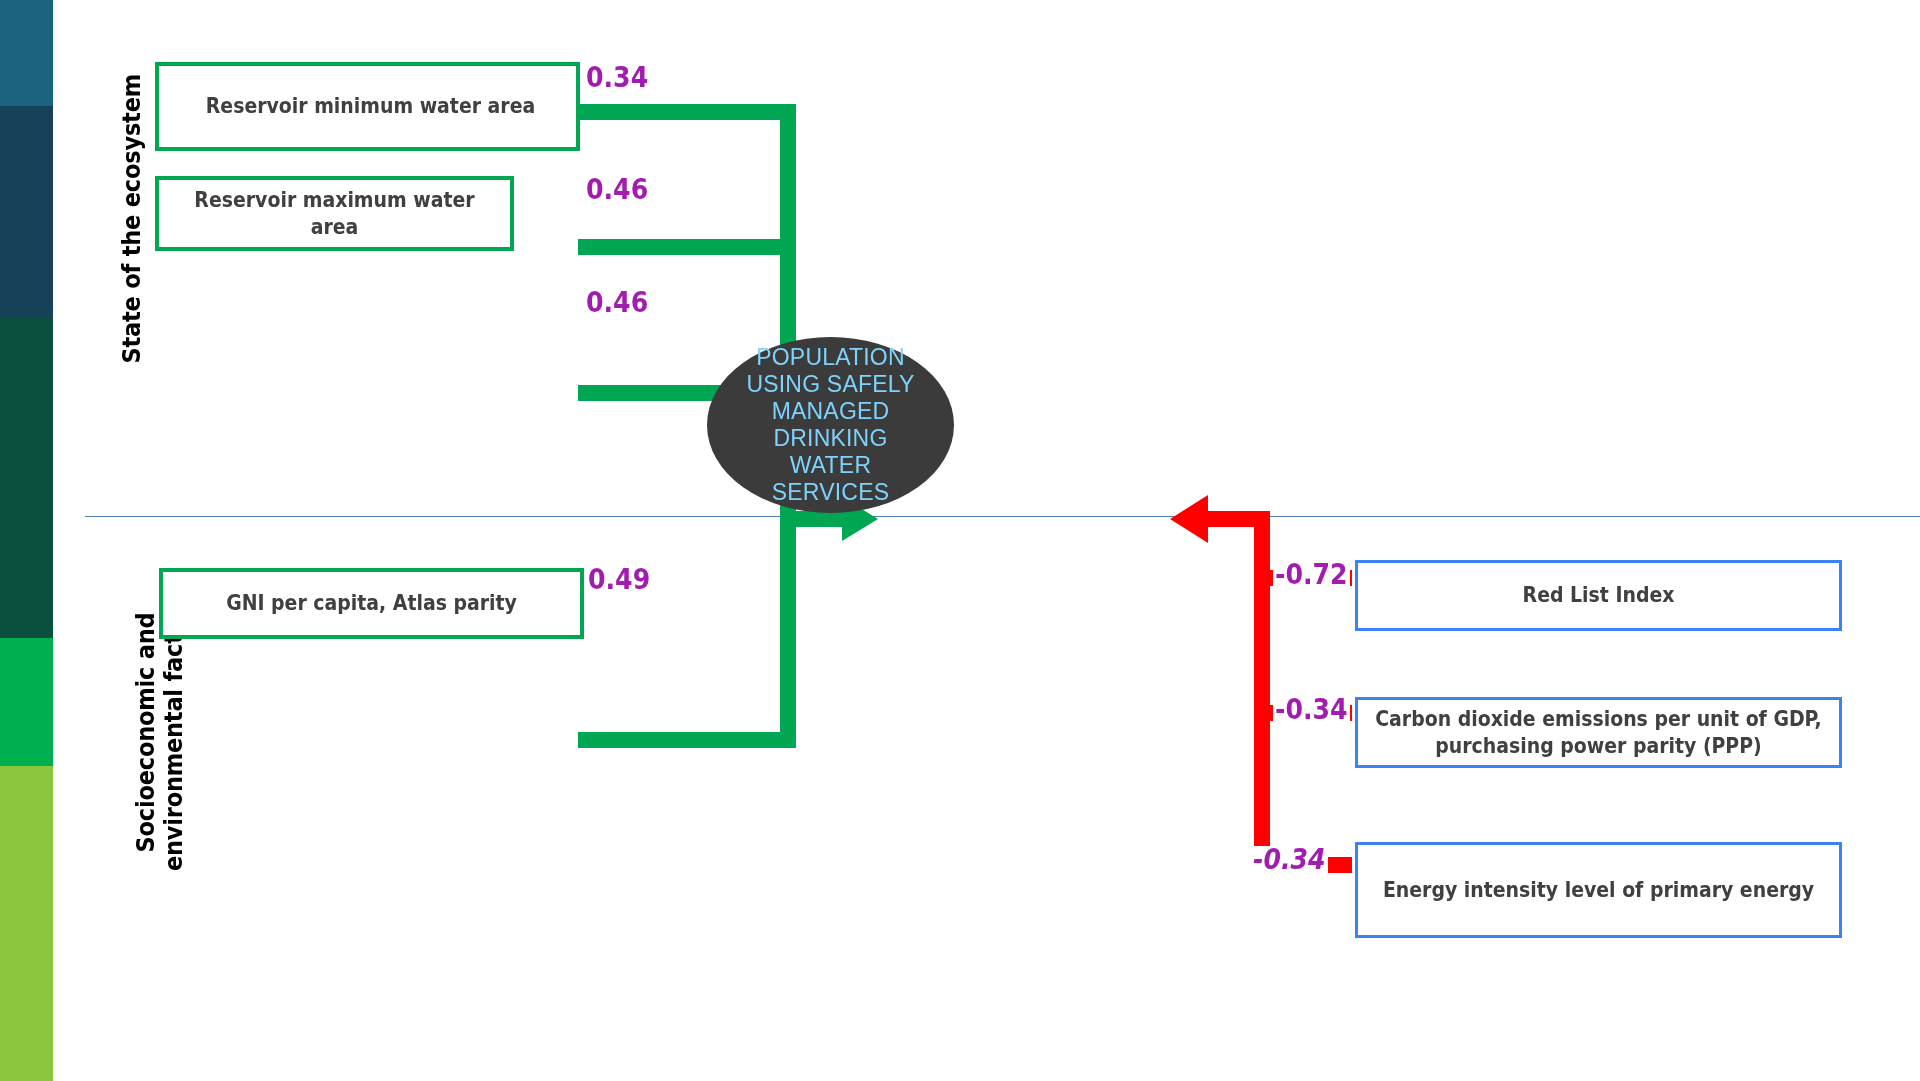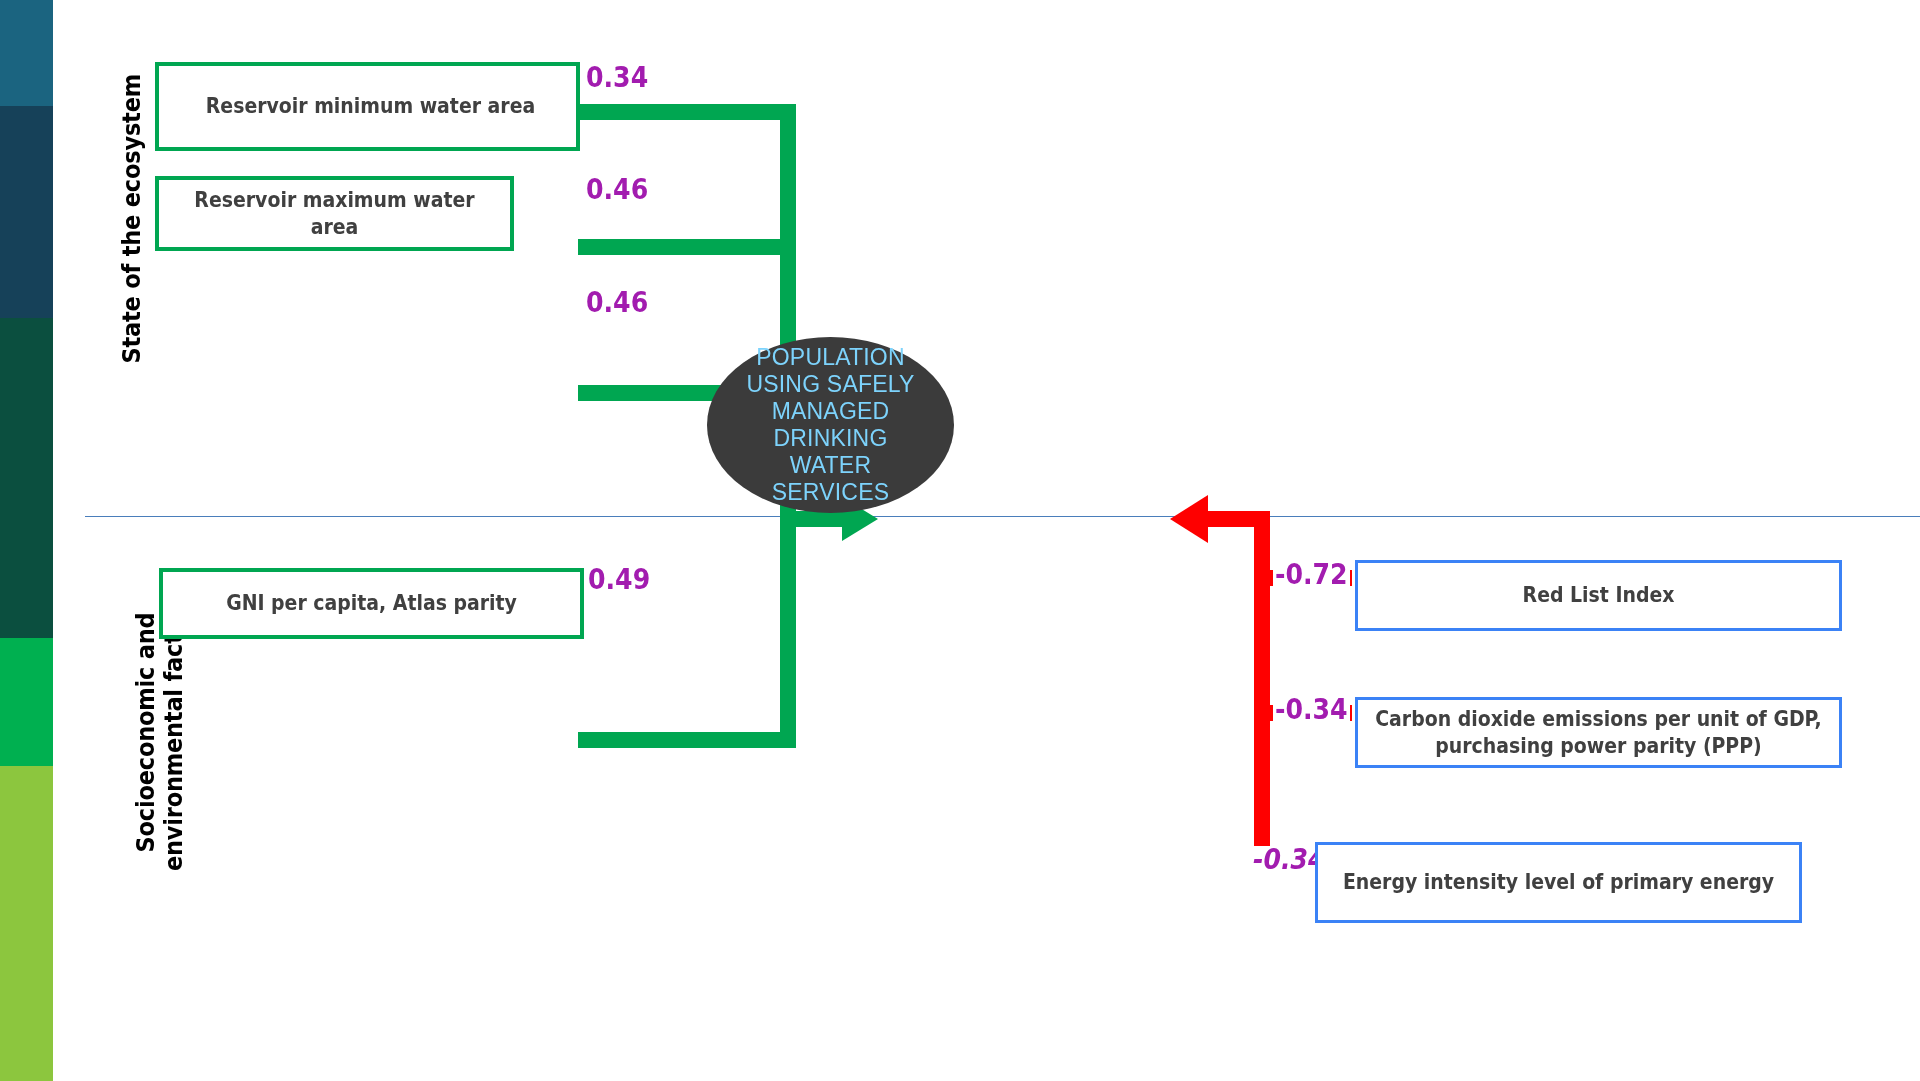--- a/index.html
+++ b/index.html
@@ -183,17 +183,17 @@
   <div class="node neg" style="left:1355px;top:560px;width:487px;height:71px;">
     <span>Red List Index</span>
   </div>
 
   <div class="value" style="left:1273px;top:696px;">-0.34</div>
   <div class="node neg" style="left:1355px;top:697px;width:487px;height:71px;">
     <span>Carbon dioxide emissions per unit of GDP, purchasing power parity (PPP)</span>
   </div>
 
   <div class="value" style="left:1251px;top:846px;font-style:italic;">-0.34</div>
-  <div class="node neg" style="left:1315px;top:842px;width:487px;height:81px;">
+  <div class="node neg" style="left:1355px;top:842px;width:487px;height:96px;">
     <span>Energy intensity level of primary energy</span>
   </div>
 
 </div>
 
 </body></html>

